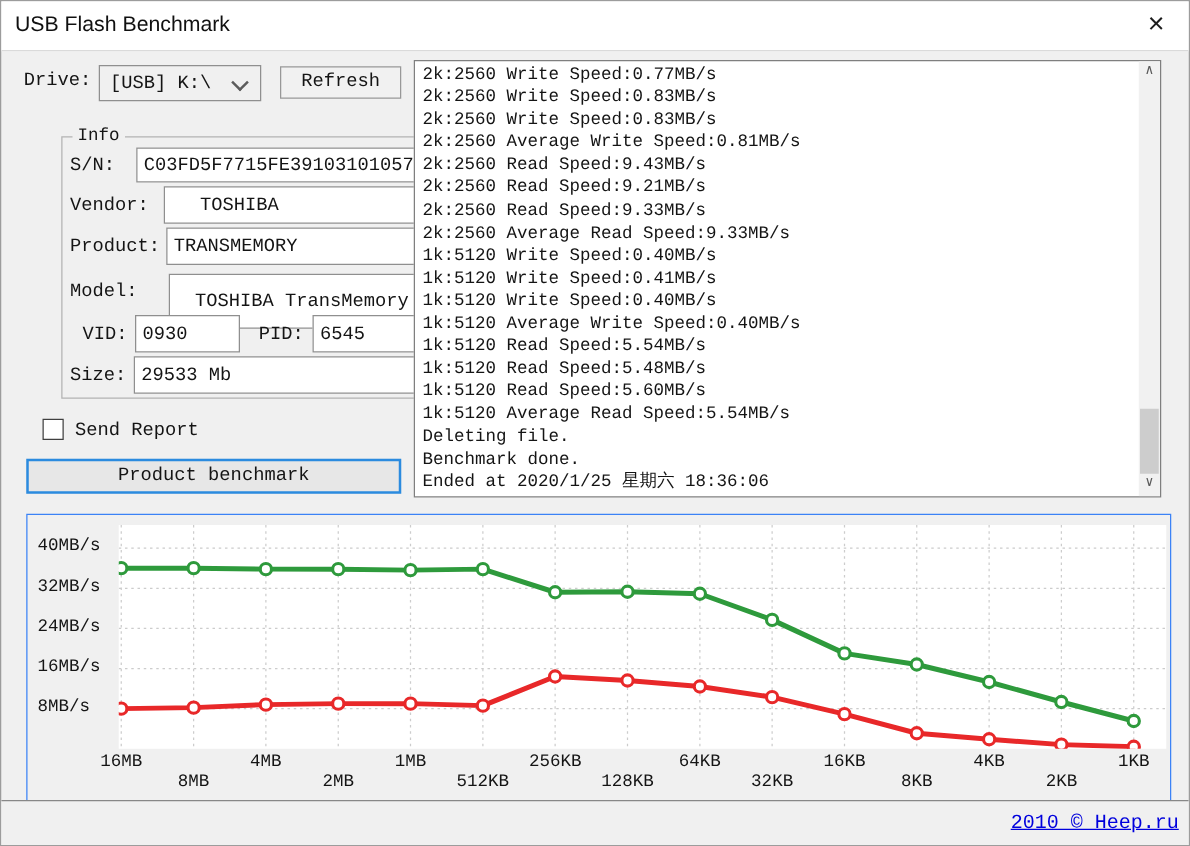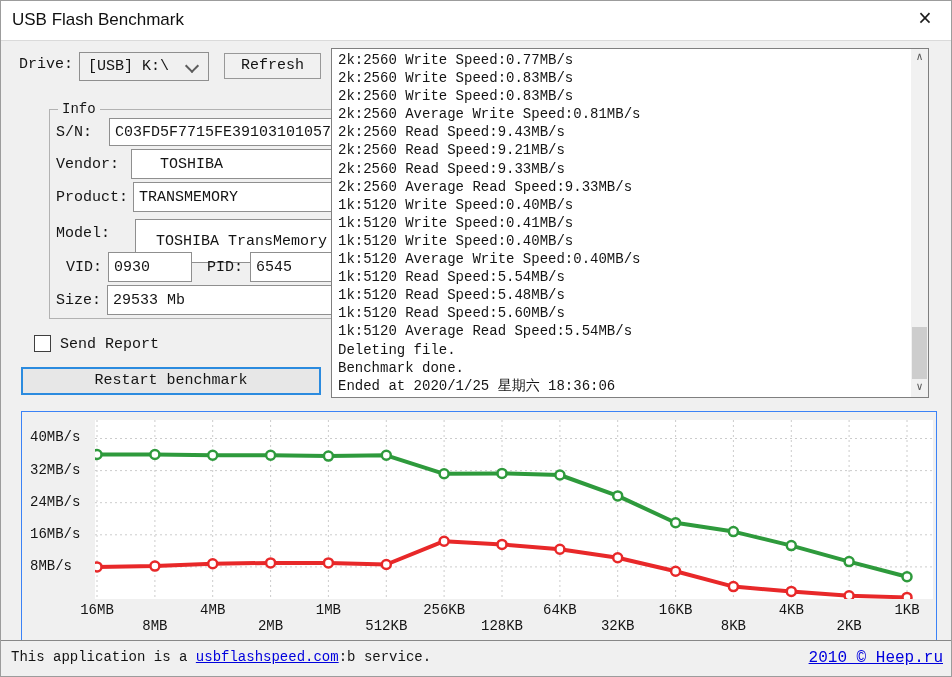--- a/index.html
+++ b/index.html
@@ -96,21 +96,21 @@
     <span class="gb-lbl" style="left:157px;top:149px;">PID:</span>
     <input class="tbox" style="left: 200px; top: 142px; width: 90px; height: 30px;" value="6545">
 
     <span class="gb-lbl" style="left:6px;top:182px;">Size:</span>
     <input class="tbox" style="left: 57px; top: 175px; width: 235px; height: 30px;" value="29533 Mb">
   </div>
 
   <span class="checkbox"></span>
   <span class="checkbox-label">Send Report</span>
 
-  <div class="btn-restart">Restart benchmark</div>
+  <div class="btn-restart">Product benchmark</div>
 
   <div class="logbox">
     <div class="log-text">2k:2560 Write Speed:0.77MB/s
 2k:2560 Write Speed:0.83MB/s
 2k:2560 Write Speed:0.83MB/s
 2k:2560 Average Write Speed:0.81MB/s
 2k:2560 Read Speed:9.43MB/s
 2k:2560 Read Speed:9.21MB/s
 2k:2560 Read Speed:9.33MB/s
 2k:2560 Average Read Speed:9.33MB/s
@@ -205,17 +205,16 @@
       <div class="xlabel" style="left: 537.857px; top: 190px;">64KB</div>
       <div class="xlabel" style="left: 595.714px; top: 206px;">32KB</div>
       <div class="xlabel" style="left: 653.571px; top: 190px;">16KB</div>
       <div class="xlabel" style="left: 711.429px; top: 206px;">8KB</div>
       <div class="xlabel" style="left: 769.286px; top: 190px;">4KB</div>
       <div class="xlabel" style="left: 827.143px; top: 206px;">2KB</div>
       <div class="xlabel" style="left: 885px; top: 190px;">1KB</div>
     </div>
 
   <div class="footer">
-    <span class="footer-left"><span>This application is a </span><a class="link">usbflashspeed.com</a><span>:b service.</span></span>
     <span class="footer-right"><a class="link">2010 © Heep.ru</a></span>
   </div>
 
 </div>
 
 </body></html>

